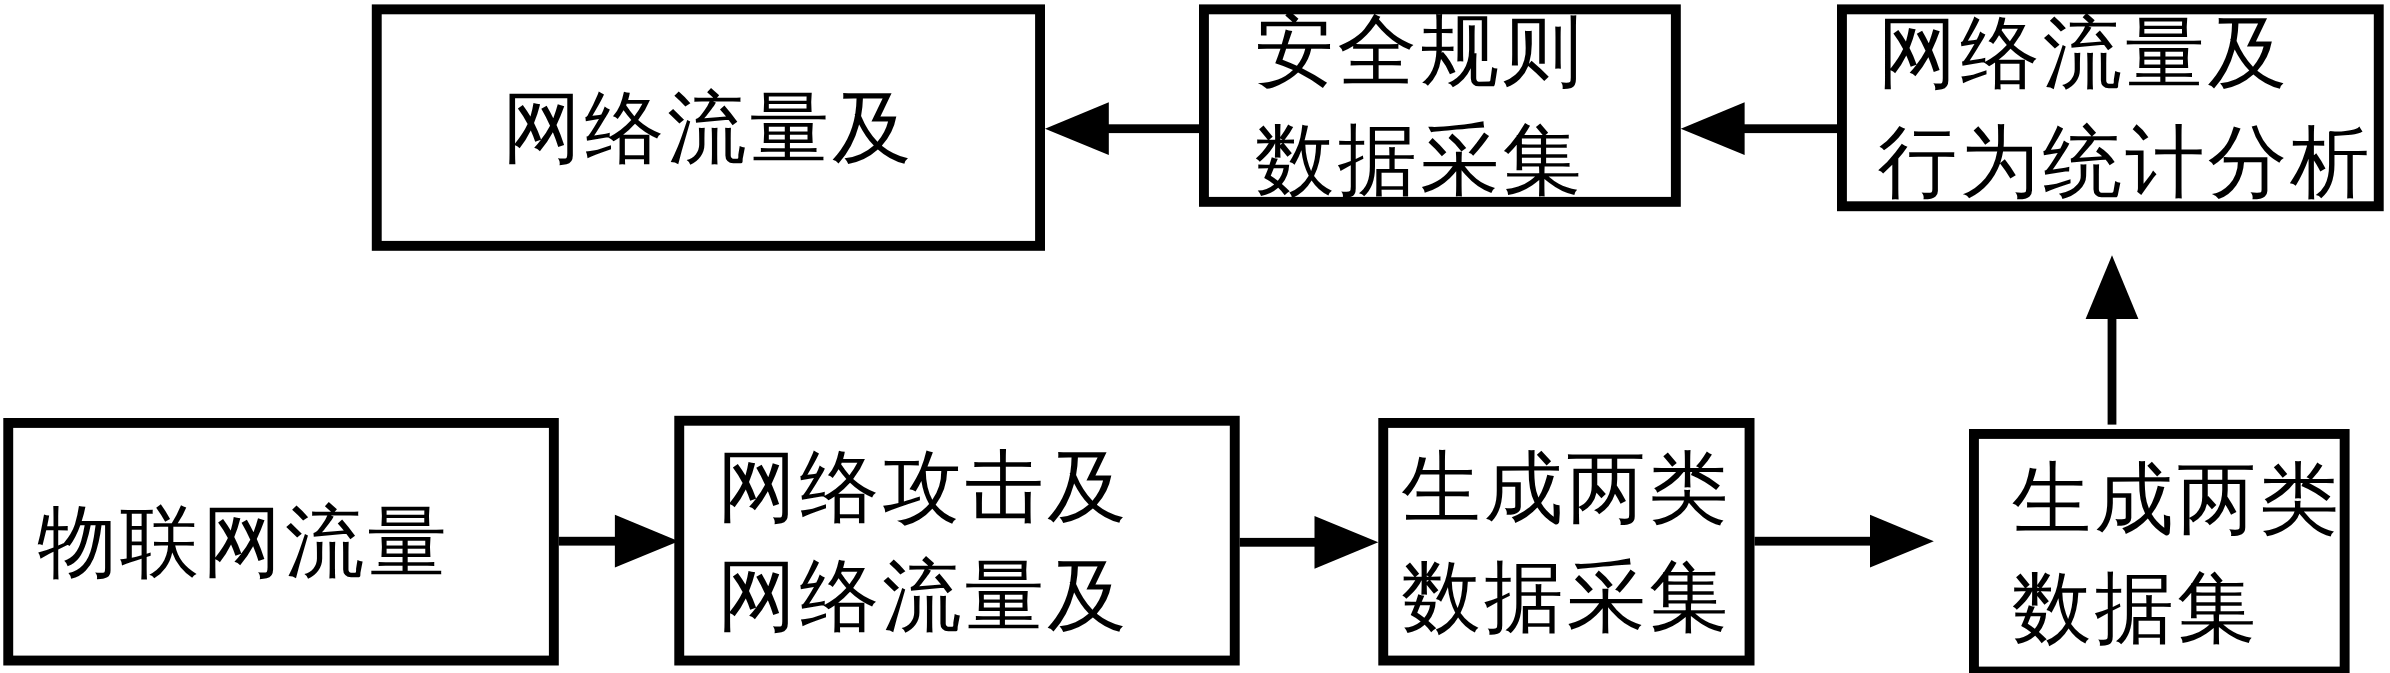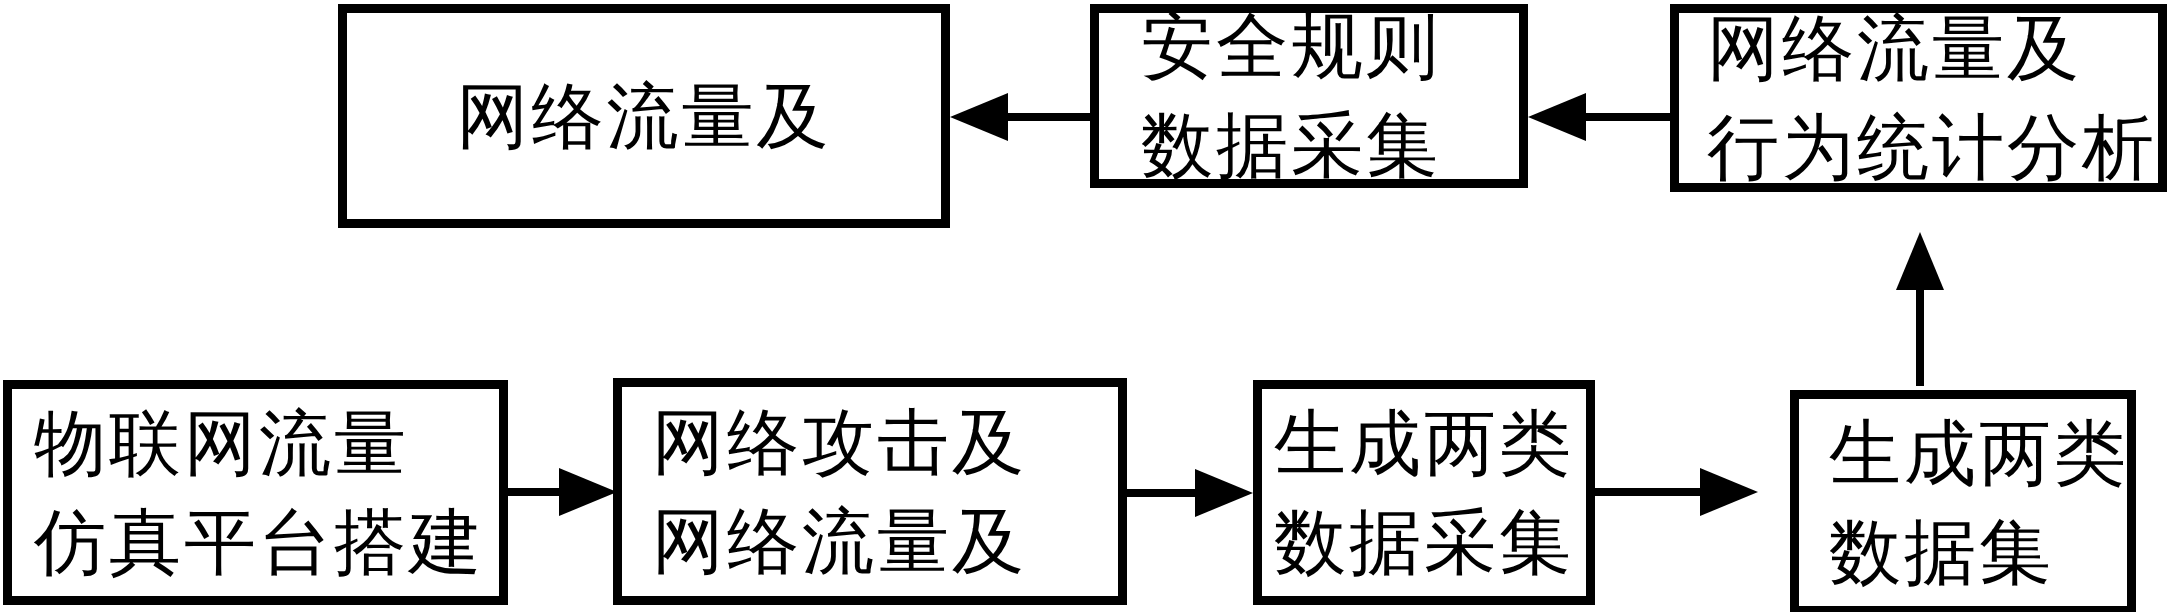--- a/index.html
+++ b/index.html
@@ -76,21 +76,20 @@
   #edge6-line { left: 1004px; top: 113px; width: 86px;  height: 8px; }
   #edge6-head { left: 950px;  top: 93px; }
 </style>
 </head>
 <body>
 
 <div id="canvas">
 
   <div class="node" id="node-iot-sim">
     <span>物联网流量</span>
-    <span>仿真平台搭建</span>
   </div>
 
   <div class="node" id="node-attack-sim">
     <span>网络攻击及</span>
     <span>网络流量及</span>
   </div>
 
   <div class="node" id="node-collect">
     <span>生成两类</span>
     <span>数据采集</span>

